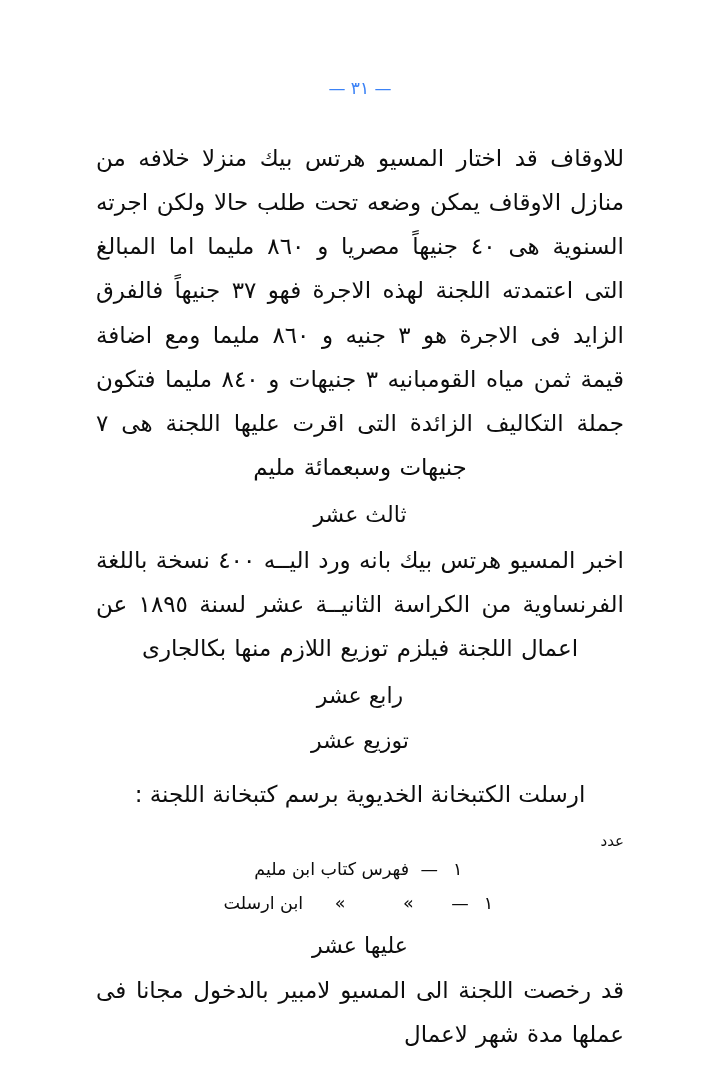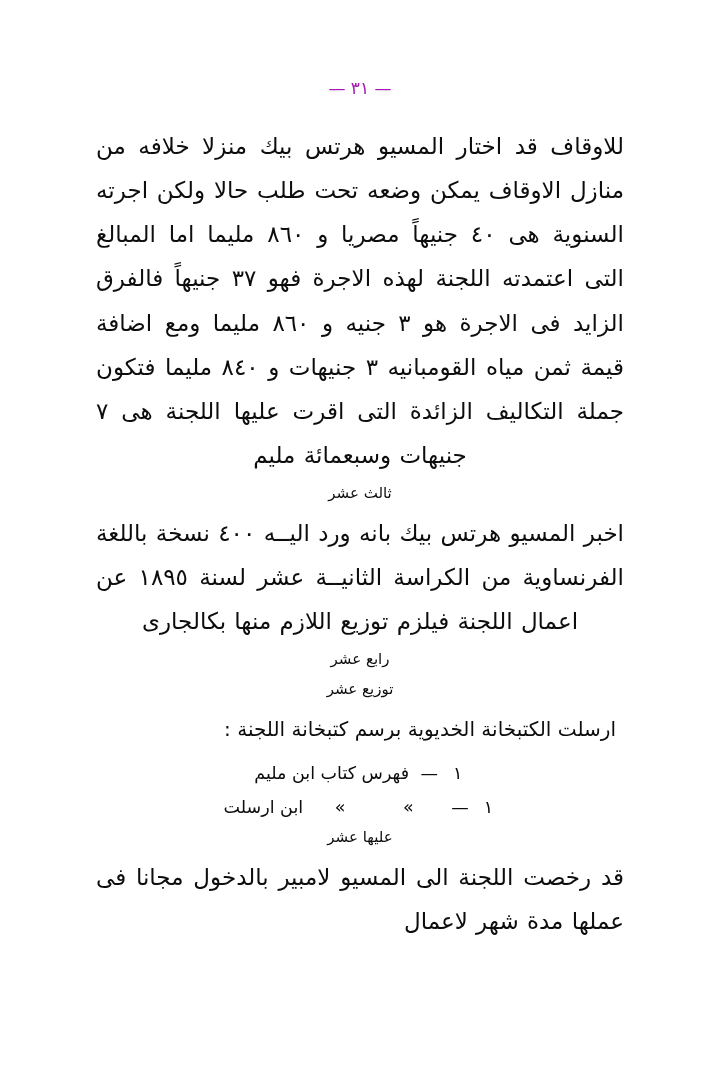--- a/index.html
+++ b/index.html
@@ -22,46 +22,46 @@
     width: 720px;
     height: 1082px;
     box-sizing: border-box;
     padding: 78px 96px 60px 96px;
     direction: rtl;
   }
   .page-number {
     text-align: center;
     font-size: 17px;
     letter-spacing: 2px;
-    margin: 0 0 26px 0;
+    margin: 0 0 38px 0;
     font-family: "DejaVu Sans", sans-serif;
-    color: #a21caf;
+    color: #3b82f6;
   }
   .para {
     font-size: 23px;
     line-height: 1.92;
     text-align: justify;
     text-align-last: center;
     margin: 0 0 4px 0;
     word-spacing: 1px;
   }
   .para.tight {
     text-align-last: right;
   }
   .heading {
-    font-size: 15px;
+    font-size: 22px;
     text-align: center;
-    margin: 1px 0 4px 0;
+    margin: 7px 0 4px 0;
     line-height: 1.7;
   }
   .center-line {
-    font-size: 20px;
-    text-align: right;
+    font-size: 23px;
+    text-align: center;
     line-height: 1.9;
-    margin: 8px;
+    margin: 14px;
   }
   .list {
     margin: 0;
     padding: 0;
     list-style: none;
   }
   .list li {
     font-size: 17.5px;
     line-height: 1.95;
     text-align: center;
@@ -99,20 +99,21 @@
 
   <p class="para">اخبر المسيو هرتس بيك بانه ورد اليــه ٤٠٠ نسخة باللغة الفرنساوية من الكراسة الثانيــة عشر لسنة ١٨٩٥ عن اعمال اللجنة فيلزم توزيع اللازم منها بكالجارى</p>
 
   <div class="heading">رابع عشر</div>
 
 
   <div class="heading">توزيع عشر</div>
 
   <div class="center-line">ارسلت الكتبخانة الخديوية برسم كتبخانة اللجنة :</div>
 
+  <div class="small-label">عدد</div>
 
   <ul class="list">
     <li>
       <span class="num">١</span>
       <span class="dash">—</span>
       <span>فهرس كتاب ابن مليم</span>
     </li>
     <li>
       <span class="num">١</span>
       <span class="dash">—</span>

